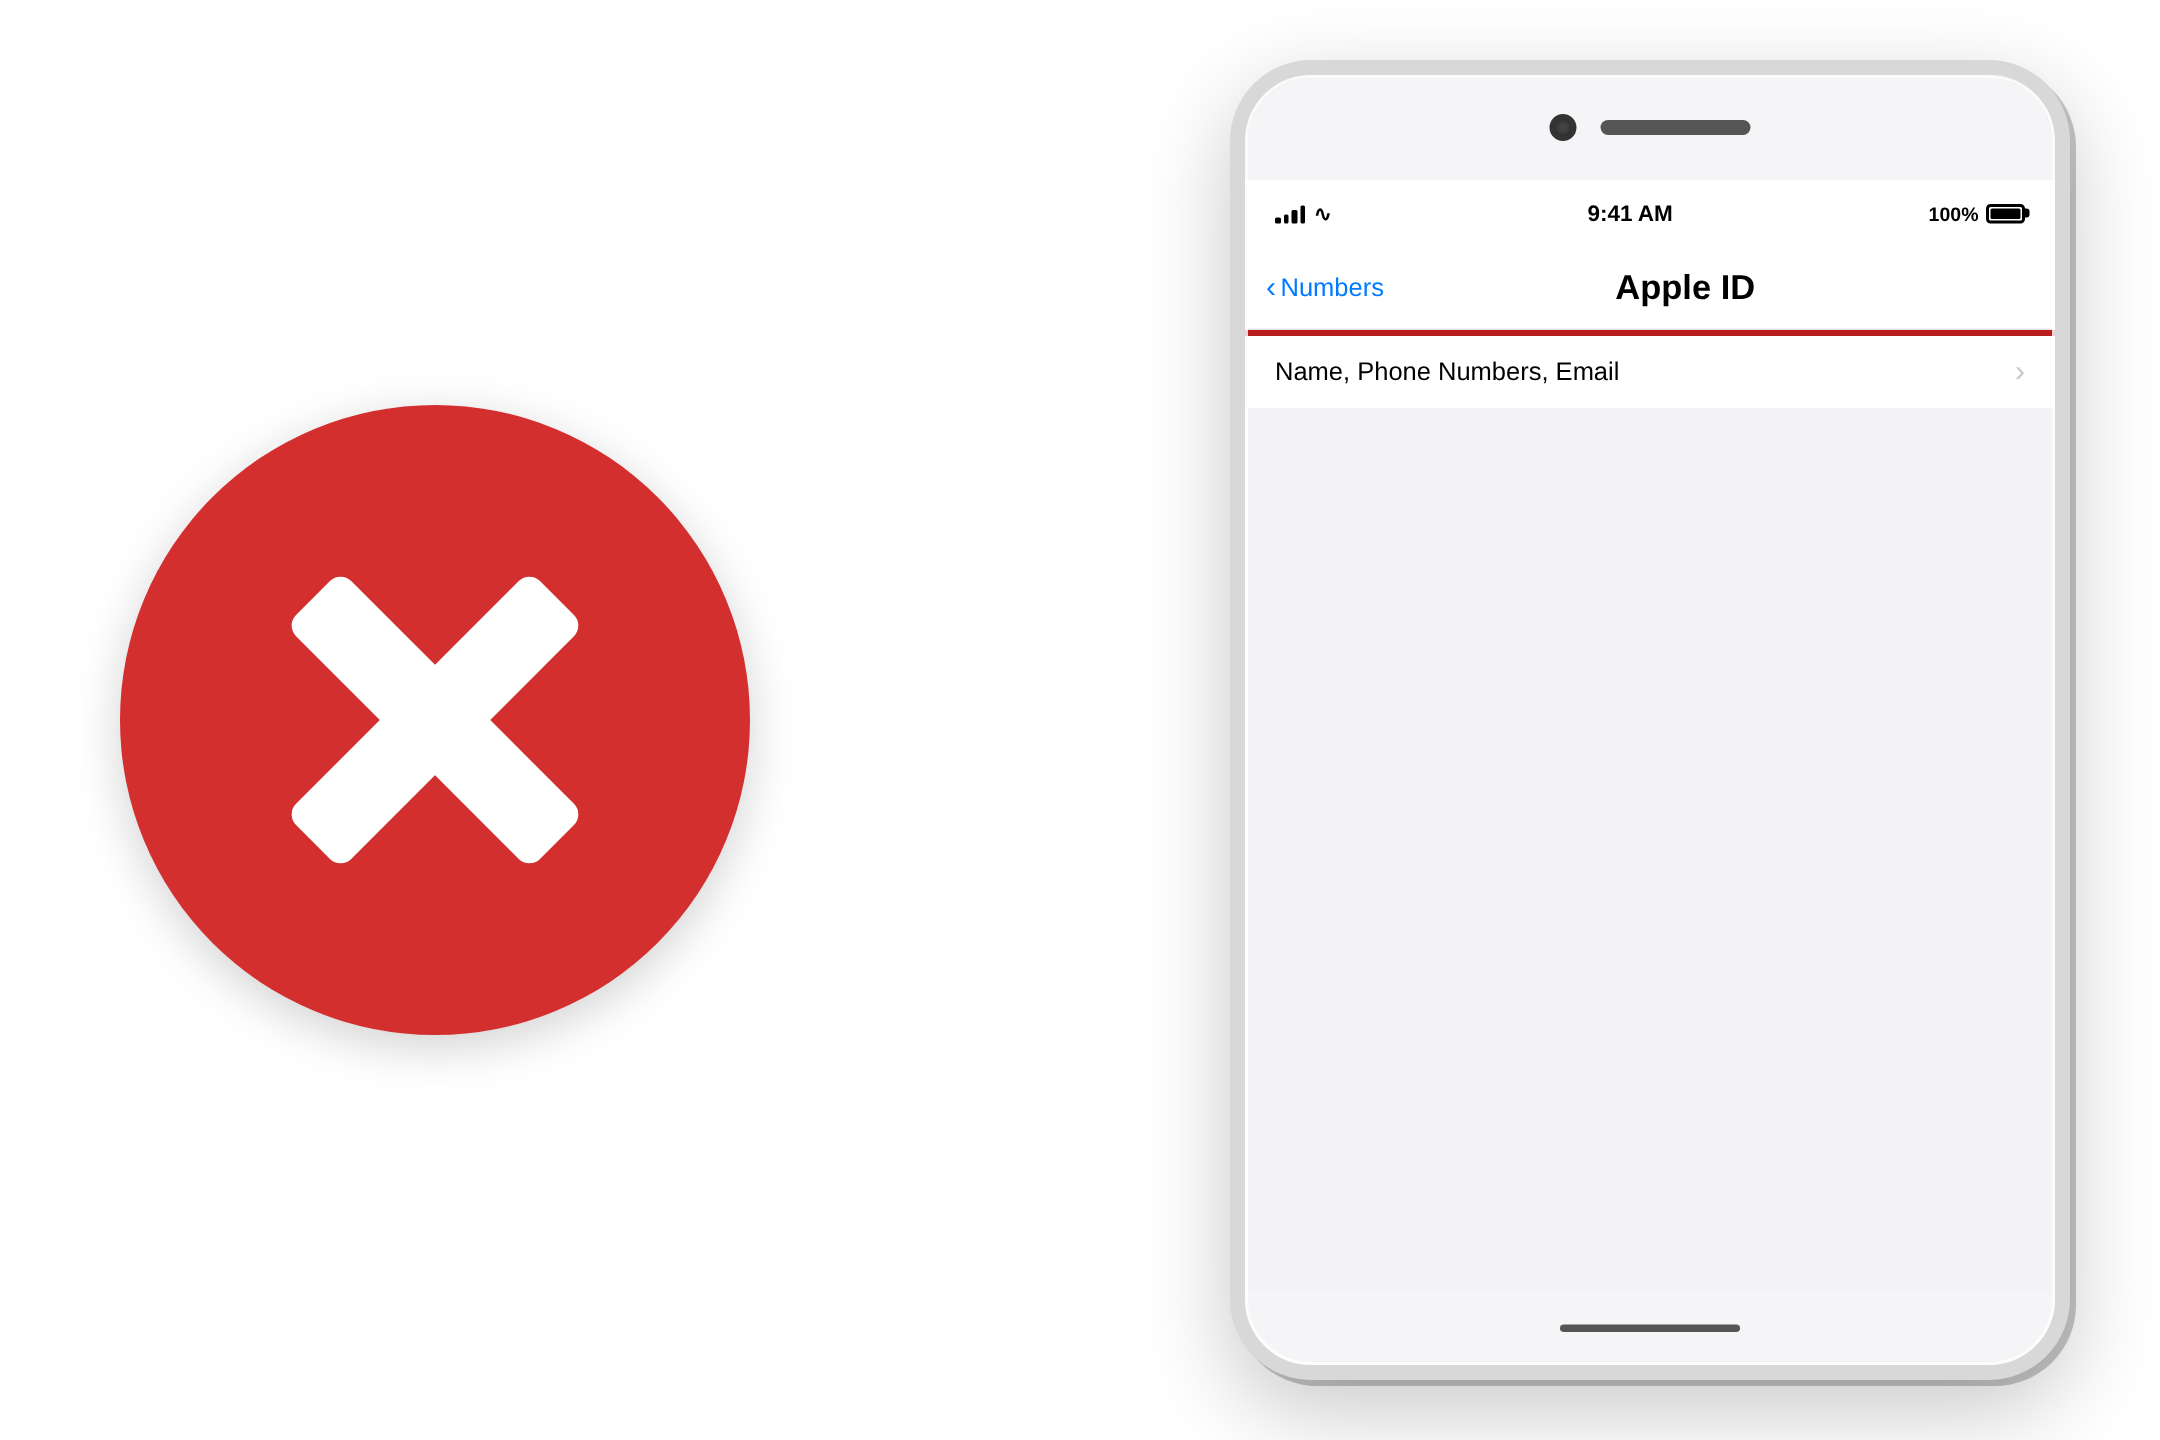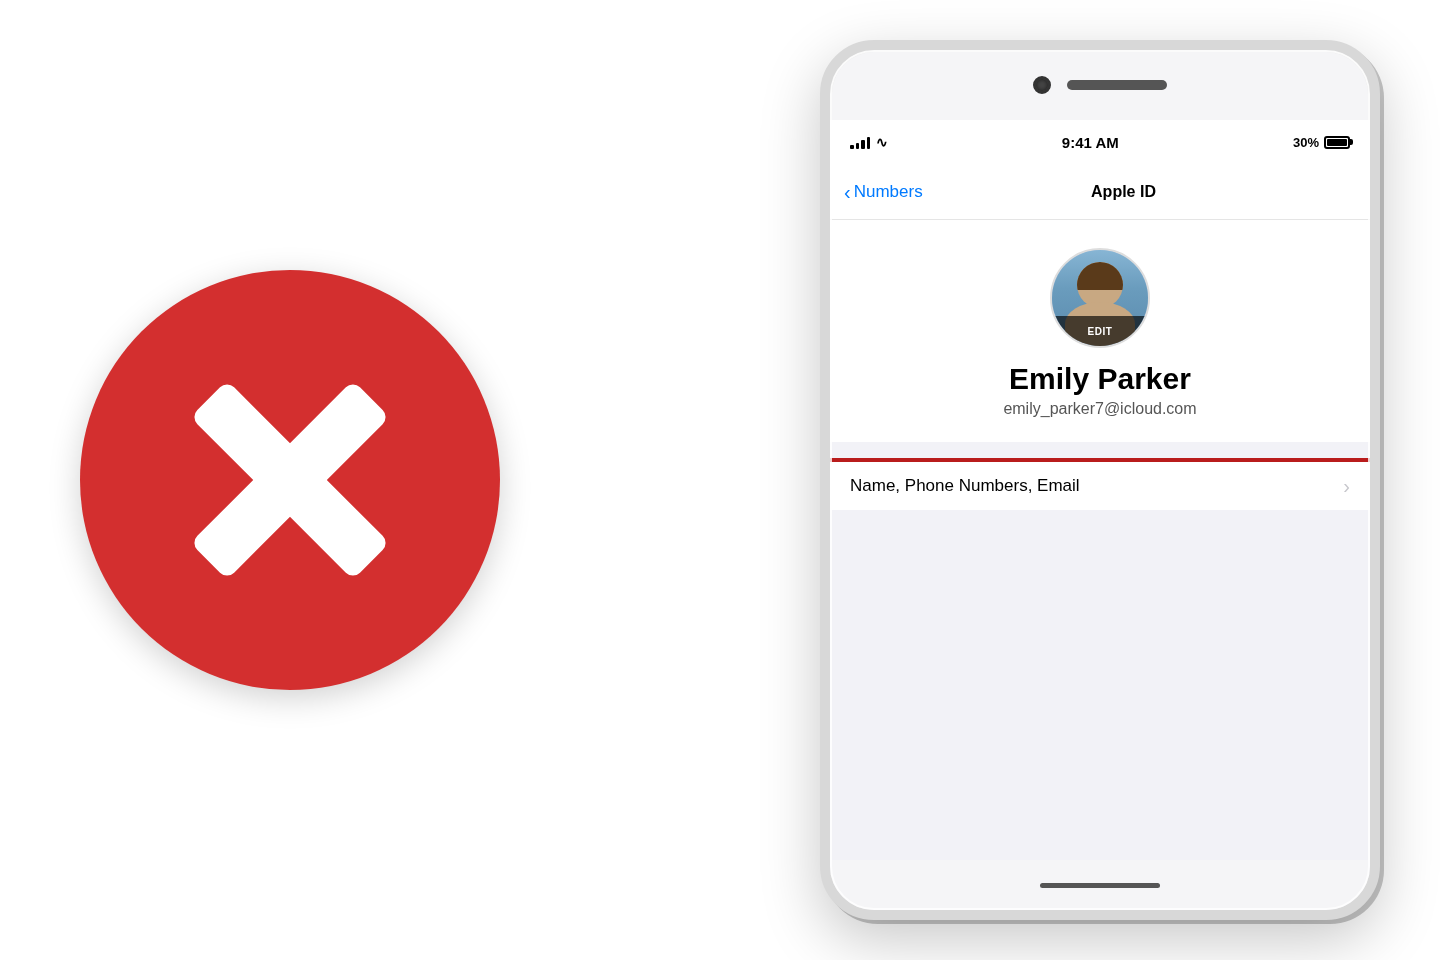--- a/index.html
+++ b/index.html
@@ -238,21 +238,21 @@
     }
 
     .nav-chevron {
       font-size: 20px;
       font-weight: 300;
       line-height: 1;
       color: #007aff;
     }
 
     .nav-title {
-      font-size: 16px;
+      font-size: 23px;
       font-weight: 700;
       color: #000;
       text-align: center;
       margin-left: 47px;
     }
 
     
     .profile-section {
       background: #ffffff;
       padding: 28px 20px 24px;
@@ -421,54 +421,35 @@
           <div class="signal-bars">
             <div class="bar" style="height:4px"></div>
             <div class="bar" style="height:6px"></div>
             <div class="bar" style="height:9px"></div>
             <div class="bar" style="height:12px"></div>
           </div>
           <span class="wifi-icon">∿</span>
         </div>
         <div class="status-center">9:41 AM</div>
         <div class="status-right">
-          <span>30%</span>
+          <span>100%</span>
           <div class="battery-icon">
             <div class="battery-fill"></div>
           </div>
         </div>
       </div>
 
       <div class="nav-bar">
         <div class="nav-back">
           <span class="nav-chevron">‹</span>
           <span>Numbers</span>
         </div>
         <div class="nav-title">Apple ID</div>
       </div>
 
-      <div class="profile-section">
-
-        <div class="avatar-container">
-          <div class="avatar-face">
-
-            <div class="avatar-head">
-              <div class="avatar-hair"></div>
-            </div>
-            <div class="avatar-body"></div>
-          </div>
-          <div class="avatar-edit-overlay">
-            <span class="avatar-edit-text">EDIT</span>
-          </div>
-        </div>
-
-        <div class="user-name">Emily Parker</div>
-
-        <div class="user-email">emily_parker7@icloud.com</div>
-      </div>
 
       <div class="list-section">
         <div class="list-item">
           <span class="list-item-label">Name, Phone Numbers, Email</span>
           <span class="list-chevron">›</span>
         </div>
       </div>
 
     </div>
 

